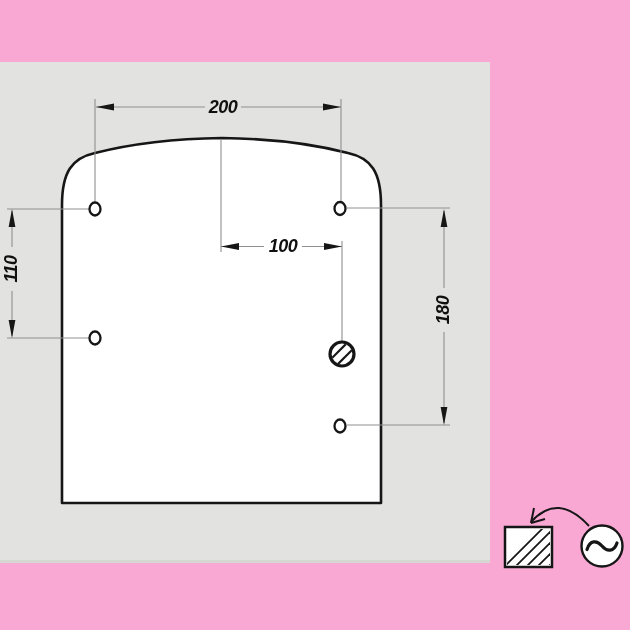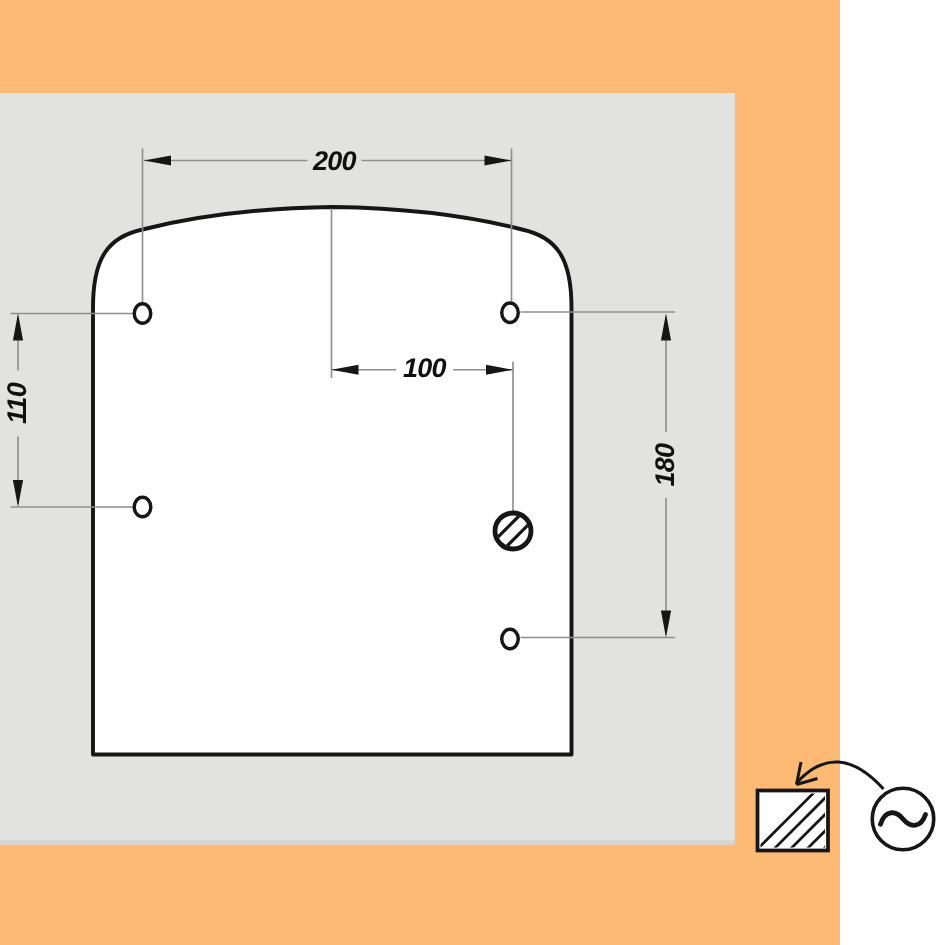--- a/index.html
+++ b/index.html
@@ -1,16 +1,16 @@
 <!DOCTYPE html>
 <html><head>
 <meta charset="utf-8">
 <style>
   html,body{margin:0;padding:0;background:#ffffff;width:630px;height:630px;overflow:hidden;}
-  .stage{position:relative;width:560px;height:630px;background:#fdba74;font-family:"Liberation Sans",sans-serif;}
+  .stage{position:relative;width:630px;height:630px;background:#f9a8d4;font-family:"Liberation Sans",sans-serif;}
   svg{position:absolute;left:0;top:0;display:block;}
   text.dim{
     font-family:"Liberation Sans",sans-serif;
     font-style:italic;
     font-weight:bold;
     font-size:18px;
     fill:#101010;
     letter-spacing:-0.5px;
   }
 </style>

